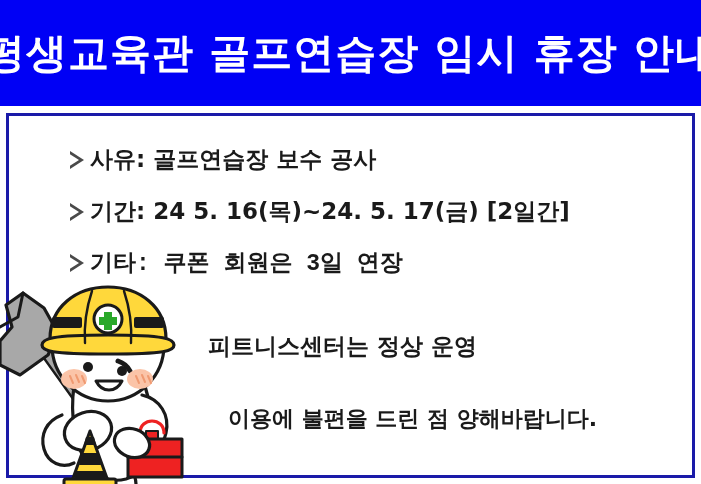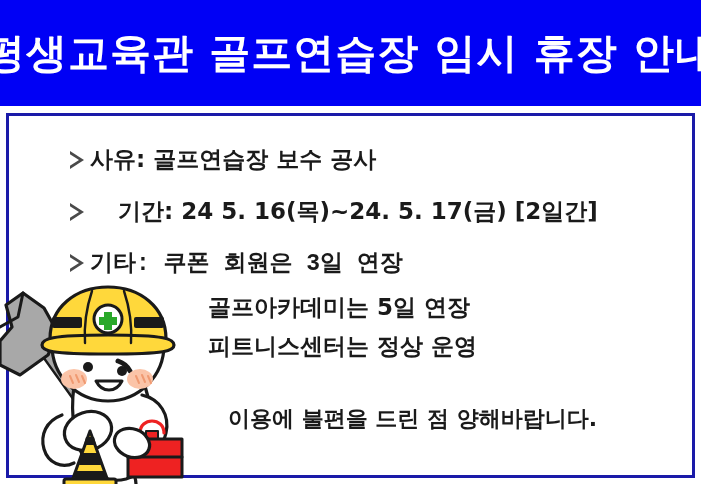--- a/index.html
+++ b/index.html
@@ -80,21 +80,21 @@
     position: absolute;
     left: -16px;
     top: -7px;
     width: 0;
     height: 0;
     border-top: 7px solid transparent;
     border-bottom: 7px solid transparent;
     border-left: 11px solid #ffffff;
   }
   #line-reason { left: 70px;  top: 144px; }
-  #line-period { left: 70px;  top: 196px; gap: 28px; }
+  #line-period { left: 70px;  top: 196px; }
   #line-etc    { left: 70px;  top: 247px; font-family: Liberation Mono, monospace; }
   #line-sub1   { left: 208px; top: 292px; }
   #line-sub2   { left: 208px; top: 331px; }
   #line-closing{ left: 228px; top: 404px; font-size: 22px; }
 
   
   #mascot {
     position: absolute;
     left: 0px;
     top: 283px;
@@ -122,21 +122,20 @@
   <div class="notice-line" id="line-period">
     <span class="tri"></span>
     <span>기간: 24 5. 16(목)~24. 5. 17(금) [2일간]</span>
   </div>
 
   <div class="notice-line" id="line-etc">
     <span class="tri"></span>
     <span>기타: 쿠폰 회원은 3일 연장</span>
   </div>
 
-  <div class="notice-line" id="line-sub1">골프아카데미는 5일 연장</div>
   <div class="notice-line" id="line-sub2">피트니스센터는 정상 운영</div>
 
   <div class="notice-line" id="line-closing">이용에 불편을 드린 점 양해바랍니다.</div>
 
   <div id="mascot">
     <svg width="215" height="201" viewBox="0 0 215 201" xmlns="http://www.w3.org/2000/svg">
       <g stroke="#1a1a1a" stroke-width="3.2" stroke-linejoin="round" stroke-linecap="round">
 
         <path d="M62 132 C46 138 40 152 44 166 C48 180 62 186 74 180" fill="#ffffff"></path>
 

